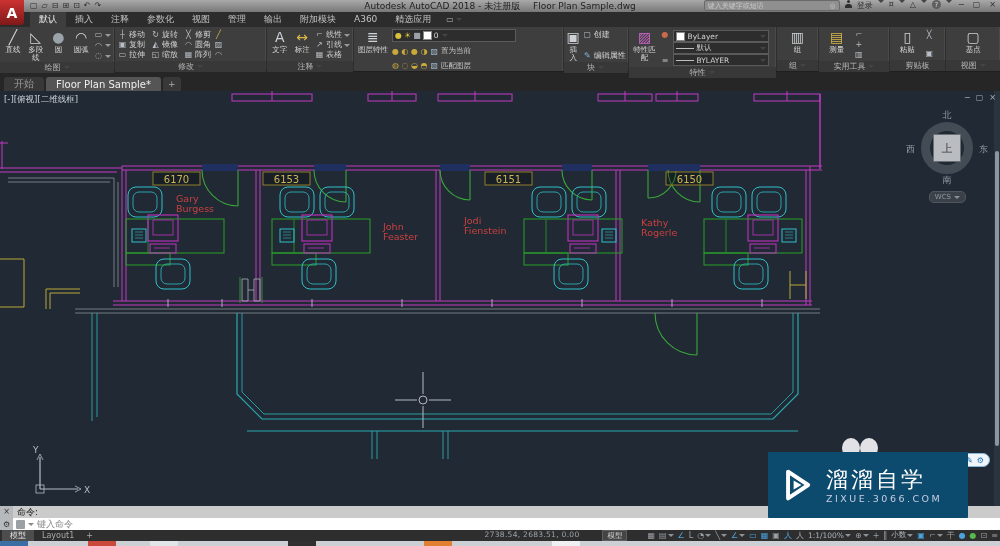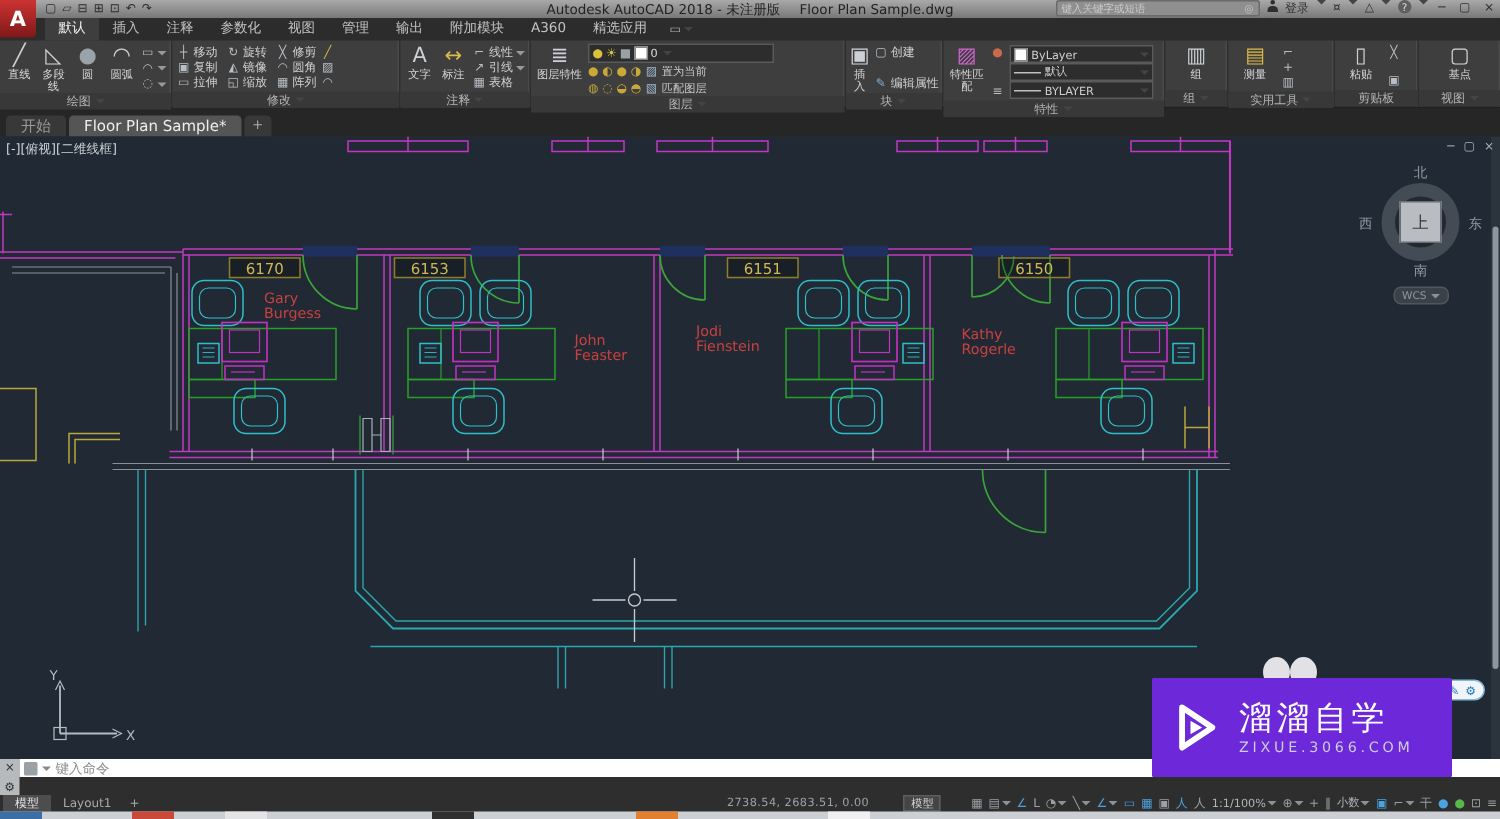--- a/index.html
+++ b/index.html
@@ -66,21 +66,21 @@
   .vc-ring{position:absolute;left:7px;top:13px;width:34px;height:34px;border:9px solid #434b55;border-radius:50%;}
   .vc-sq{position:absolute;left:19px;top:25px;width:26px;height:26px;background:#b9bdc1;border:1px solid #6a6f75;display:flex;align-items:center;justify-content:center;font-size:11px;color:#3a3a3a;}
   .vc-n{position:absolute;left:0;right:0;top:0;text-align:center;font-size:9px;color:#939ca6;}
   .vc-s{position:absolute;left:0;right:0;bottom:0;text-align:center;font-size:9px;color:#939ca6;}
   .vc-w{position:absolute;left:-8px;top:34px;font-size:9px;color:#939ca6;}
   .vc-e{position:absolute;right:-8px;top:34px;font-size:9px;color:#939ca6;}
   .wcs{position:absolute;right:34px;top:100px;height:10px;padding:0 5px;background:#3a4149;border:1px solid #50565e;border-radius:5px;font-size:7px;color:#8f979f;display:flex;align-items:center;gap:3px;z-index:4;}
   .scroll{position:absolute;right:0;top:0;bottom:0;width:6px;background:#2b333d;z-index:3;}
   .scroll .thumb{position:absolute;left:1px;width:4px;top:60px;height:295px;background:#8d959d;border-radius:2px;}
   .ime{position:absolute;right:10px;bottom:39px;height:12px;padding:0 5px;background:#eff5f9;border:1px solid #86b7d7;border-radius:7px;display:flex;align-items:center;gap:4px;font-size:8px;color:#2277bb;z-index:6;}
-  .watermark{position:absolute;left:768px;top:452px;width:180px;height:66px;background:#6d28d9;z-index:40;display:flex;align-items:center;padding:0 10px;gap:10px;border-radius:1px;}
+  .watermark{position:absolute;left:768px;top:452px;width:180px;height:66px;background:#0c4a6e;z-index:40;display:flex;align-items:center;padding:0 10px;gap:10px;border-radius:1px;}
   .wm-text .t1{font-size:22px;color:#fff;letter-spacing:3px;line-height:26px;}
   .wm-text .t2{font-size:9.5px;color:#c9cee2;letter-spacing:2.5px;}
 
   
   .cmd{position:relative;height:24px;display:flex;}
   .cmd-gutter{width:13px;background:#b6babd;display:flex;flex-direction:column;align-items:center;justify-content:space-between;padding:1px 0;font-size:8px;color:#333;}
   .cmd-main{flex:1;display:flex;flex-direction:column;}
   .cmd-hist{height:12px;background:#cbcbcb;font-size:9px;color:#222;padding-left:4px;line-height:12px;}
   .cmd-input{height:12px;background:#fff;display:flex;align-items:center;gap:3px;padding-left:3px;font-size:9px;color:#8a8a8a;}
   .cmd-ic{width:9px;height:9px;background:#9aa0a4;display:inline-block;border-radius:1px;}
@@ -320,24 +320,20 @@
             <span class="tg" style="color:#9fb6c9">▨</span>
             <span>置为当前</span>
           </div>
           <div class="lrow">
             <span class="tg" style="color:#c9a93a">◍ ◌ ◒ ◓</span>
             <span class="tg" style="color:#9fb6c9">▧</span>
             <span>匹配图层</span>
           </div>
         </div>
       </div>
-      <div class="rb-label">
-          <span>图层</span>
-          <span class="arw"></span>
-        </div>
     </div>
     <div class="rb-panel" style="width:64px">
       <div class="rb-body">
         <div class="bigtool">
             <span class="ic">▣</span>
             <span>插入</span>
           </div>
         <div class="minicol">
           <span class="mini">
               <span class="mg">▢</span>
@@ -685,20 +681,21 @@
       <div class="t2">ZIXUE.3066.COM</div>
     </div>
   </div>
 
   <div class="cmd">
     <div class="cmd-gutter">
       <span>×</span>
       <span>⚙</span>
     </div>
     <div class="cmd-main">
+      <div class="cmd-hist">命令:</div>
       <div class="cmd-input">
         <span class="cmd-ic"></span>
         <span class="arw" style="border-top-color:#888"></span>
         <span>键入命令</span>
       </div>
     </div>
   </div>
 
   <div class="status">
     <div class="ltab model">模型</div>

